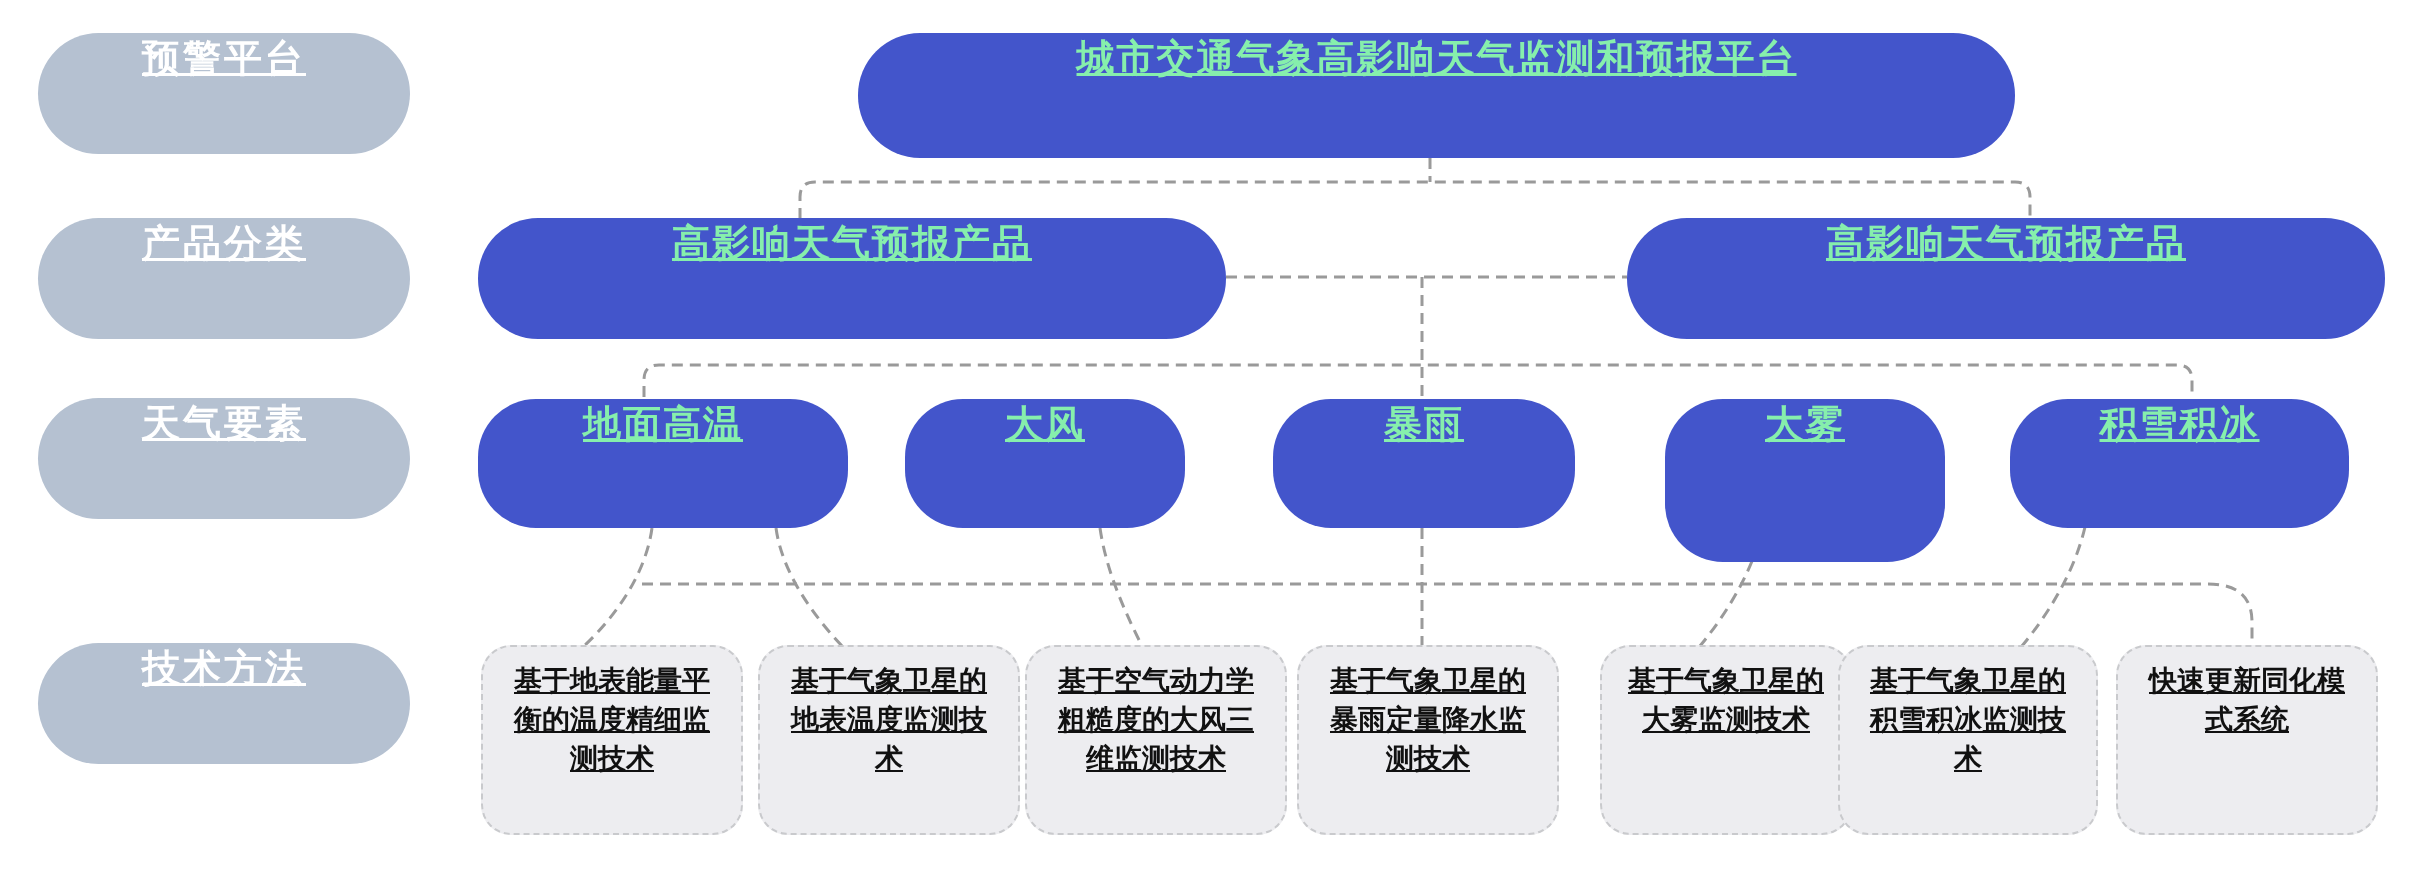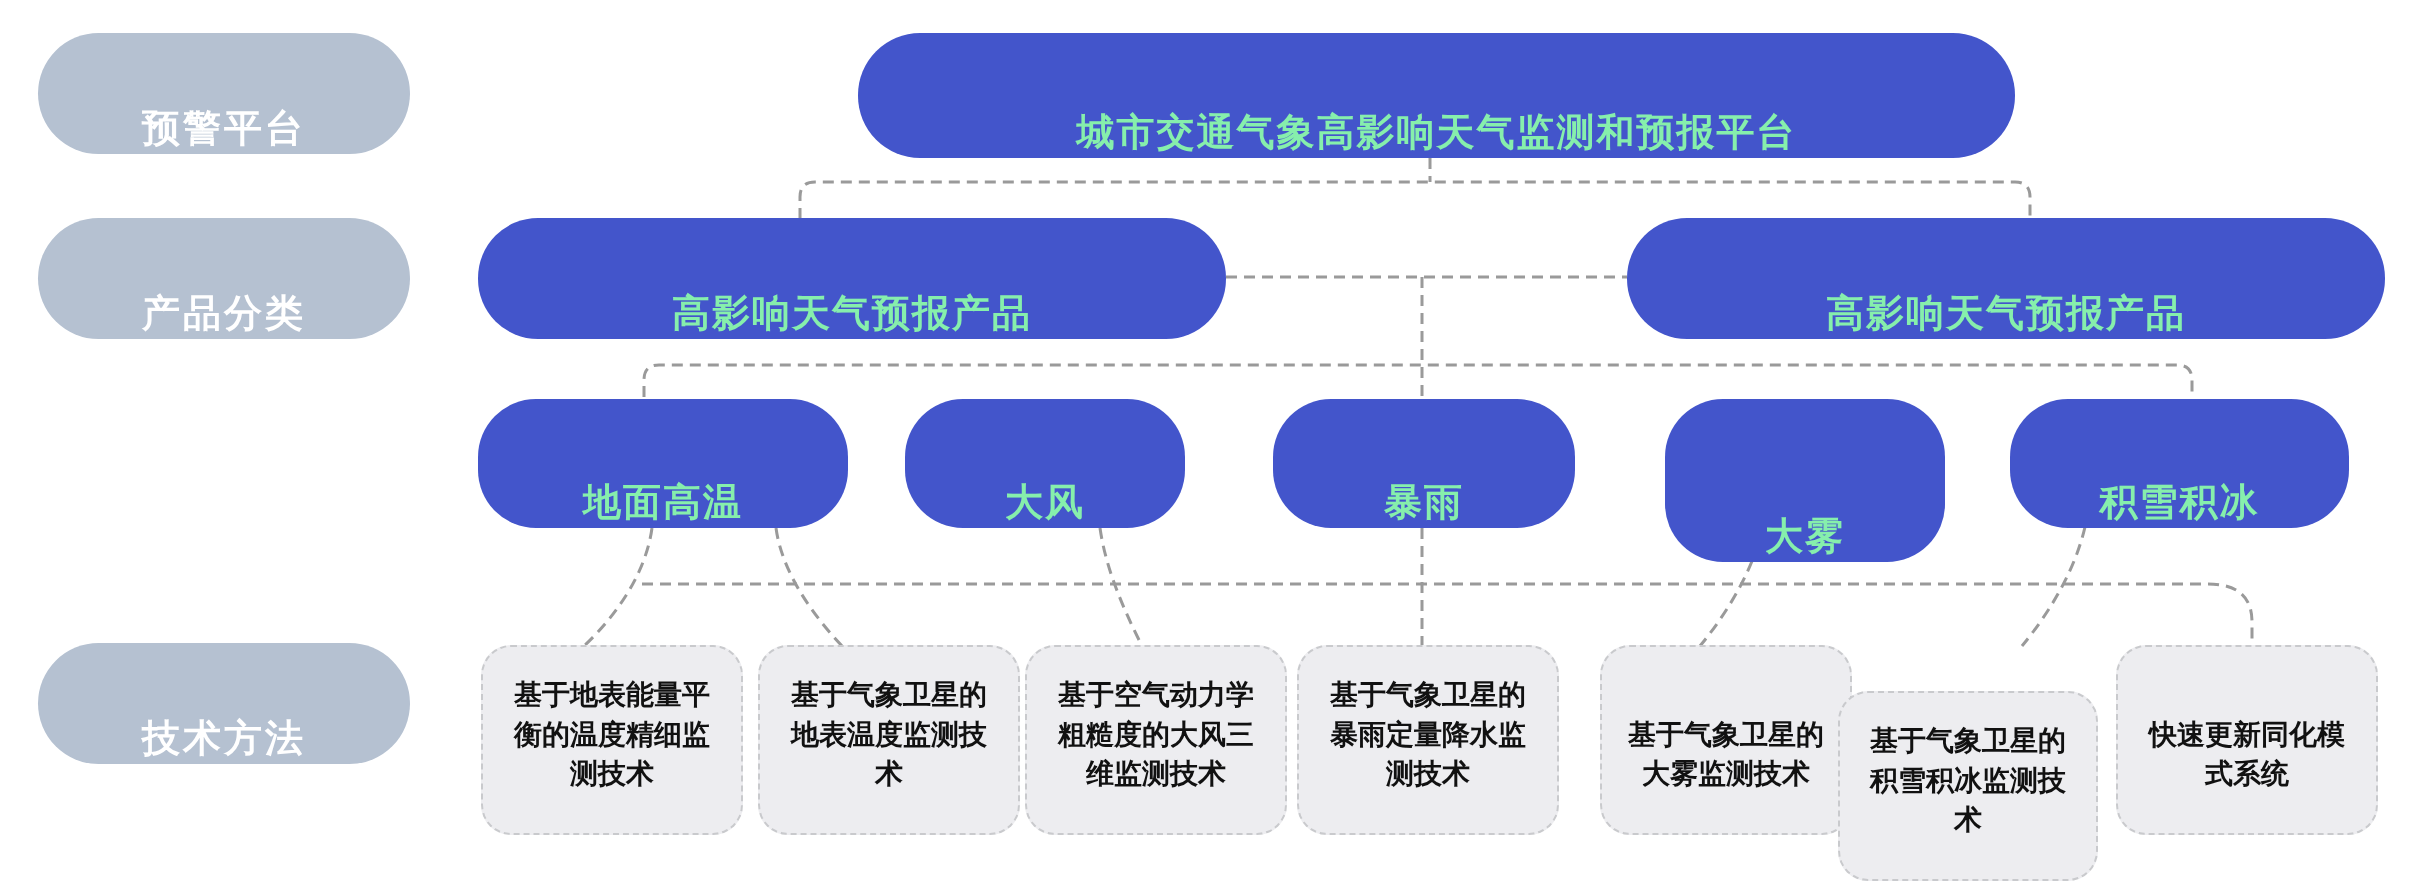--- a/index.html
+++ b/index.html
@@ -4,21 +4,21 @@
 <style>
   html,body{margin:0;padding:0;background:#ffffff;}
   #canvas{
     position:relative;
     width:2417px;height:888px;
     background:#ffffff;
     font-family:"Liberation Sans","DejaVu Sans",sans-serif;
     overflow:hidden;
   }
   #connectors{position:absolute;left:0;top:0;z-index:1;}
-  .node{position:absolute;z-index:2;display:flex;align-items:flex-end;justify-content:center;box-sizing:border-box;text-align:center;}
+  .node{position:absolute;z-index:2;display:flex;align-items:flex-start;justify-content:center;box-sizing:border-box;text-align:center;text-decoration:underline;}
   .rowlabel{
     background:#b5c1d1;color:#ffffff;border-radius:61px;
     font-size:38px;font-weight:700;letter-spacing:3px;
     left:38px;width:372px;height:121px;
   }
   .bluepill{
     background:#4355cb;color:#86efac;border-radius:62px;
     font-size:38px;font-weight:700;letter-spacing:2px;
   }
   .methodbox{
@@ -49,20 +49,23 @@
       <path d="M1763,527 C1753,570 1728,612 1700,646"></path>
       <path d="M2085,527 C2075,570 2050,612 2022,646"></path>
     </g>
   </svg>
 
   <div class="node rowlabel" style="top:33px;">
     <span>预警平台</span>
   </div>
   <div class="node rowlabel" style="top:218px;">
     <span>产品分类</span>
+  </div>
+  <div class="node rowlabel" style="top:398px;">
+    <span>天气要素</span>
   </div>
   <div class="node rowlabel" style="top:643px;">
     <span>技术方法</span>
   </div>
 
   <div class="node bluepill" style="left:858px;top:33px;width:1157px;height:125px;">
     <span>城市交通气象高影响天气监测和预报平台</span>
   </div>
 
   <div class="node bluepill" style="left:478px;top:218px;width:748px;height:121px;border-radius:60px;">
@@ -96,20 +99,20 @@
   </div>
   <div class="node methodbox" style="left:1025px;width:262px;">
     <span>基于空气动力学粗糙度的大风三维监测技术</span>
   </div>
   <div class="node methodbox" style="left:1297px;width:262px;">
     <span>基于气象卫星的暴雨定量降水监测技术</span>
   </div>
   <div class="node methodbox" style="left:1572px;width:252px;margin-left:28px;">
     <span>基于气象卫星的大雾监测技术</span>
   </div>
-  <div class="node methodbox" style="left:1838px;width:260px;margin-top:46px;">
+  <div class="node methodbox" style="left:1838px;width:260px;">
     <span>基于气象卫星的积雪积冰监测技术</span>
   </div>
   <div class="node methodbox" style="left:2116px;width:262px;">
     <span>快速更新同化模式系统</span>
   </div>
 
 </div>
 
 </body></html>

